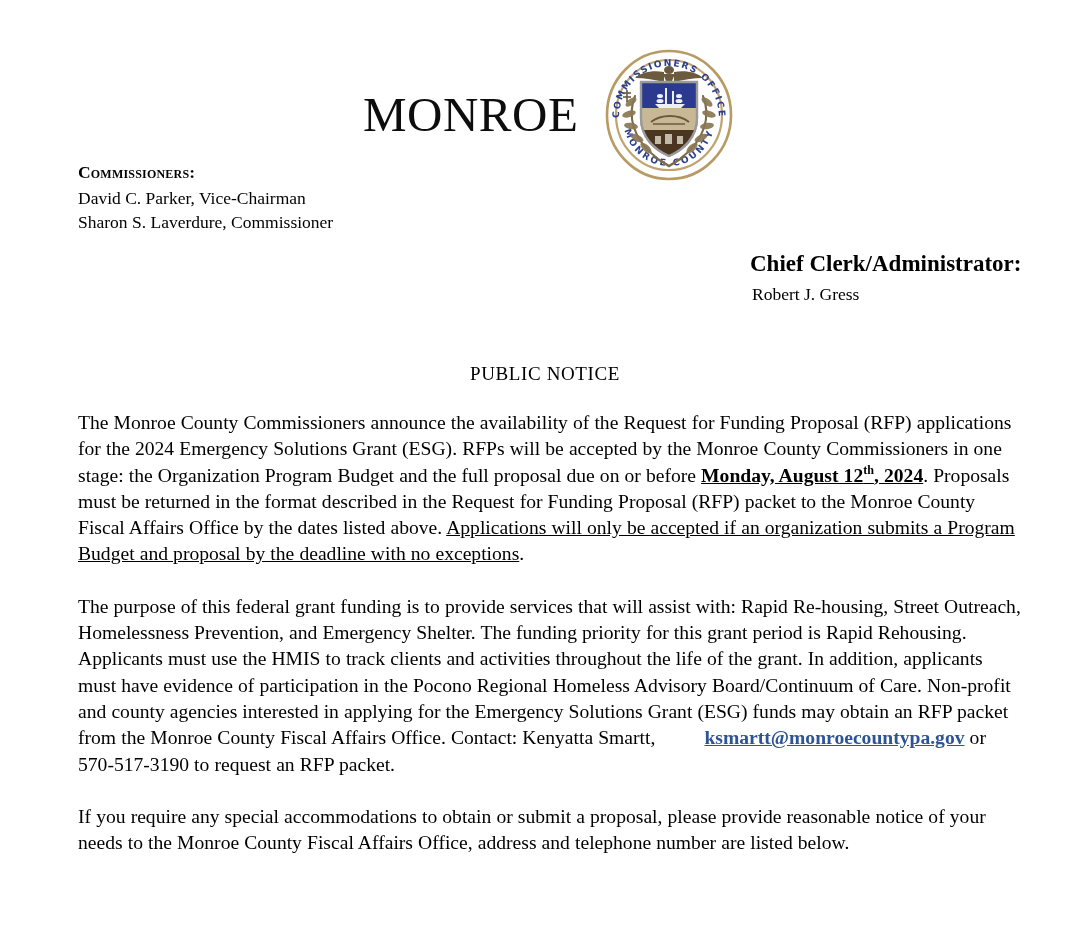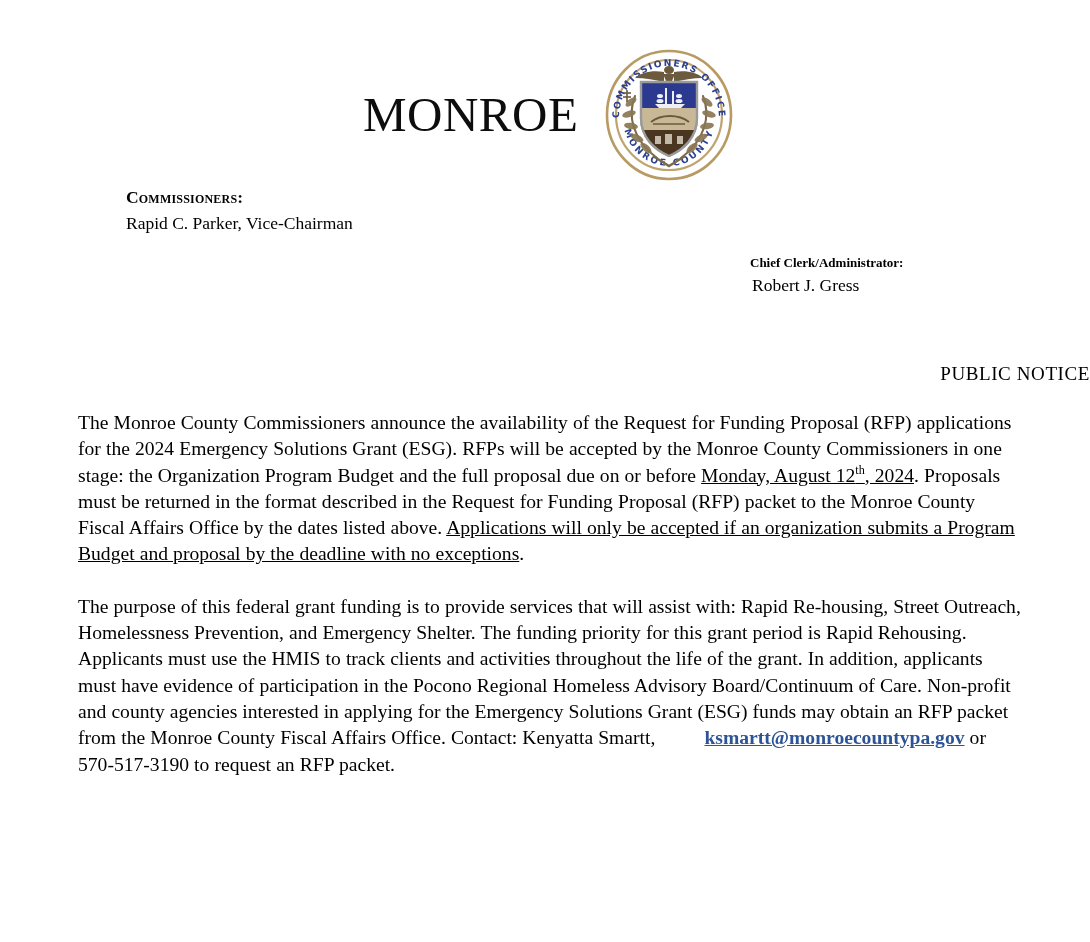--- a/index.html
+++ b/index.html
@@ -55,23 +55,22 @@
     width: 144px;
     height: 140px;
     flex: 0 0 auto;
   }
   .seal svg { display: block; width: 144px; height: 140px; }
 
   
   .officials {
     position: absolute;
     left: 78px;
-    top: 185px;
+    top: 160px;
     width: 470px;
-    margin-left: 48px;
   }
   .officials-heading {
     font-size: 17.5px;
     font-weight: bold;
     font-variant: small-caps;
     letter-spacing: 0.2px;
     line-height: 1.42;
     margin: 0 0 1px 0;
   }
   .officials-line {
@@ -80,62 +79,62 @@
     white-space: nowrap;
   }
 
   .admin {
     position: absolute;
     left: 750px;
     top: 246px;
     width: 320px;
   }
   .admin-heading {
-    font-size: 13px;
+    font-size: 23px;
     font-weight: bold;
     line-height: 1.42;
-    margin: 8px 0 1px 0;
+    margin: 2px 0 1px 0;
     white-space: nowrap;
   }
   .admin-name {
     font-size: 17.5px;
     line-height: 1.38;
     padding-left: 2px;
     white-space: nowrap;
     font-family: Liberation Serif, serif;
   }
 
   
   .notice-title {
     position: absolute;
     left: 0;
     top: 363px;
     width: 1090px;
-    text-align: right;
+    text-align: center;
     font-size: 19px;
     letter-spacing: 0.6px;
   }
 
   .body-copy {
     position: absolute;
     left: 78px;
     top: 410px;
     width: 944px;
   }
   .para {
     font-size: 19.6px;
     line-height: 26.3px;
     margin: 0 0 26px 0;
     text-align: left;
     word-spacing: 0.2px;
   }
   .para:last-child { margin-bottom: 0; }
 
   .b-u {
-    font-weight: normal;
+    font-weight: bold;
     text-decoration: underline;
   }
   .u { text-decoration: underline; }
   sup {
     font-size: 0.62em;
     vertical-align: super;
     line-height: 0;
   }
   .maillink {
     font-weight: bold;
@@ -232,34 +231,36 @@
           <path d="M26 53 L34 53"></path>
         </g>
       </svg>
     </div>
 
   </div>
 </div>
 
 <div class="officials">
   <div class="officials-heading">Commissioners:</div>
-  <div class="officials-line">Rapid C. Parker, Vice-Chairman</div>
+  <div class="officials-line">David C. Parker, Vice-Chairman</div>
+  <div class="officials-line">Sharon S. Laverdure, Commissioner</div>
 </div>
 
 <div class="admin">
   <div class="admin-heading">Chief Clerk/Administrator:</div>
   <div class="admin-name">Robert J. Gress</div>
 </div>
 
 <div class="notice-title">PUBLIC NOTICE</div>
 
 <div class="body-copy">
 
   <p class="para">
     <span>The Monroe County Commissioners announce the availability of the Request for Funding Proposal (RFP) applications for the 2024 Emergency Solutions Grant (ESG). RFPs will be accepted by the Monroe County Commissioners in one stage: the Organization Program Budget and the full proposal due on or before </span><span class="b-u"><span>Monday, August 12</span><sup>th</sup><span>, 2024</span></span><span>.  Proposals must be returned in the format described in the Request for Funding Proposal (RFP) packet to the Monroe County Fiscal Affairs Office by the dates listed above. </span><span class="u">Applications will only be accepted if an organization submits a Program Budget and proposal by the deadline with no exceptions</span><span>.</span>
   </p>
 
   <p class="para">
     <span>The purpose of this federal grant funding is to provide services that will assist with: Rapid Re-housing, Street Outreach, Homelessness Prevention, and Emergency Shelter. The funding priority for this grant period is Rapid Rehousing. Applicants must use the HMIS to track clients and activities throughout the life of the grant. In addition, applicants must have evidence of participation in the Pocono Regional Homeless Advisory Board/Continuum of Care. Non-profit and county agencies interested in applying for the Emergency Solutions Grant (ESG) funds may obtain an RFP packet from the Monroe County Fiscal Affairs Office. Contact: Kenyatta Smartt, </span><a class="maillink" href="#">ksmartt@monroecountypa.gov</a><span> or 570-517-3190 to request an RFP packet.</span>
   </p>
 
+  <p class="para">If you require any special accommodations to obtain or submit a proposal, please provide reasonable notice of your needs to the Monroe County Fiscal Affairs Office, address and telephone number are listed below.</p>
 
 </div>
 
 </body></html>

